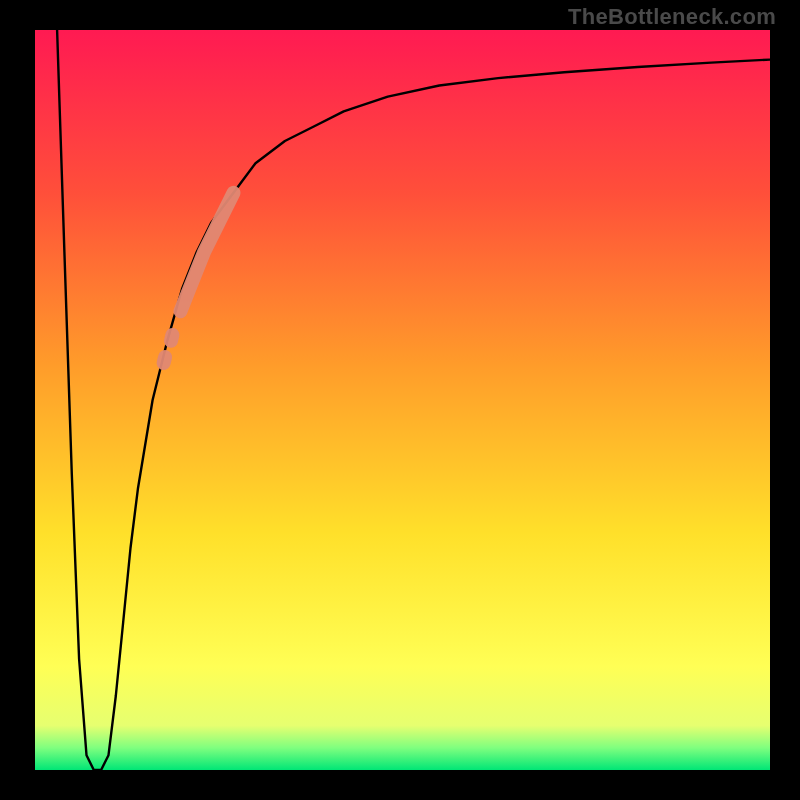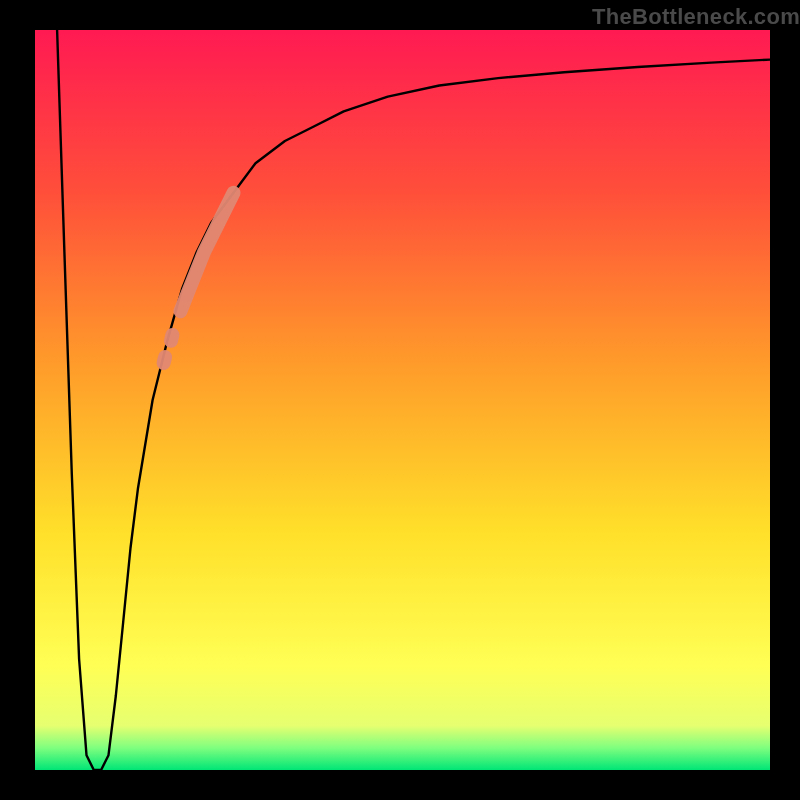--- a/index.html
+++ b/index.html
@@ -11,21 +11,21 @@
     font-family: Arial, Helvetica, sans-serif;
   }
   .stage {
     position: relative;
     width: 800px;
     height: 800px;
   }
   .attribution {
     position: absolute;
     top: 4px;
-    right: 0;
+    right: 24px;
     color: #4a4a4a;
     font-size: 22px;
     font-weight: 600;
     letter-spacing: 0.3px;
     z-index: 10;
   }
   
   .plot {
     position: absolute;
     left: 35px;

